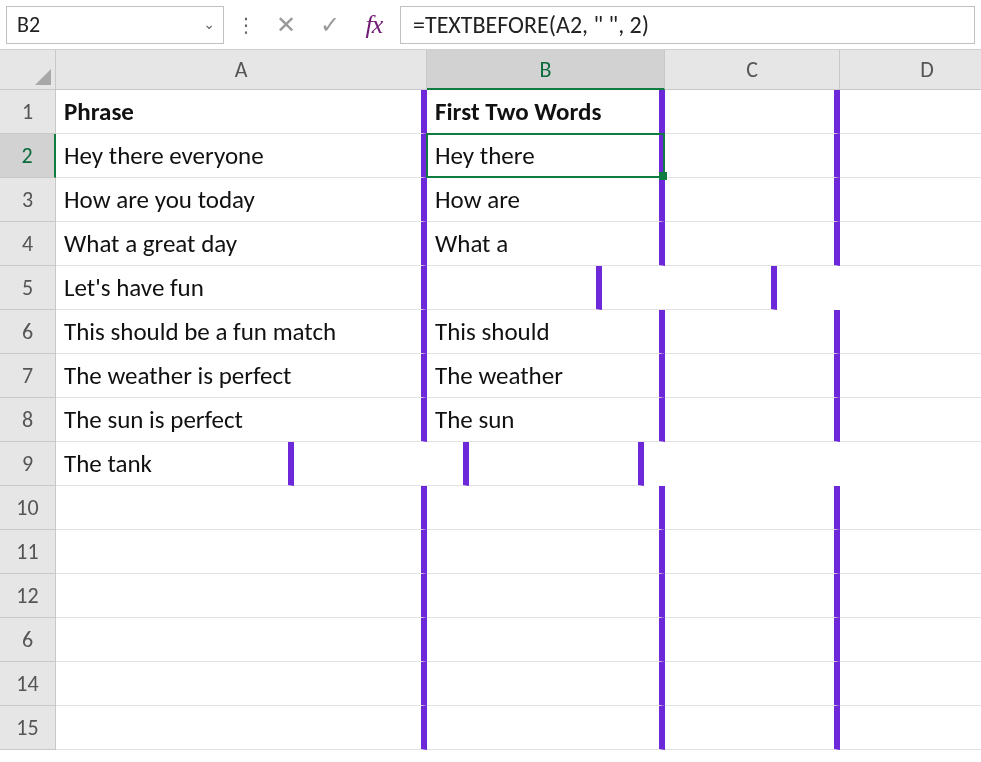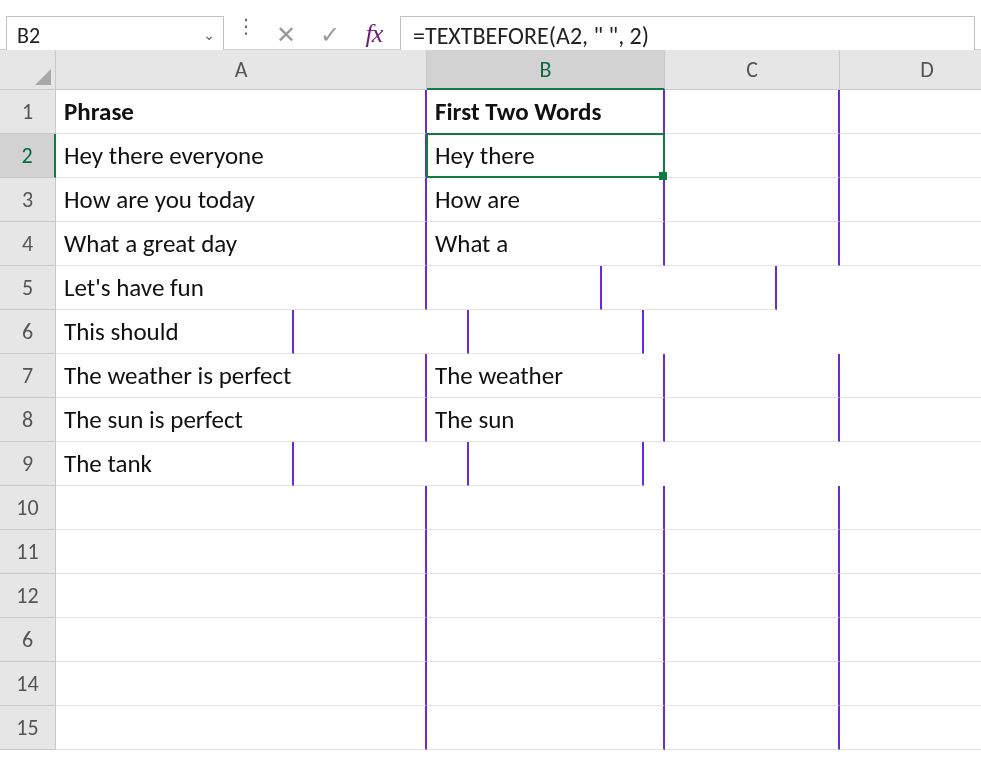--- a/index.html
+++ b/index.html
@@ -9,20 +9,21 @@
     }
     body {
       font-family: Calibri, "Segoe UI", Arial, sans-serif;
       background: #ffffff;
       overflow: hidden;
       width: 981px;
       height: 762px;
     }
     .formula-bar {
       display: flex;
+      align-items: center;
       height: 50px;
       border-bottom: 1px solid #d0d0d0;
       background: #ffffff;
       padding: 16px 6px;
       gap: 8px;
     }
     .name-box {
       display: flex;
       align-items: center;
       justify-content: space-between;
@@ -147,21 +148,21 @@
     .grid {
       position: absolute;
       top: 40px;
       left: 56px;
     }
     .row {
       display: flex;
       height: 44px;
     }
     .cell {
-      border-right: 2px solid #6d28d9;
+      border-right: 6px solid #6d28d9;
       border-bottom: 1px solid #e2e2e2;
       padding: 4px 8px;
       display: flex;
       align-items: center;
       font-size: 25px;
       color: #111;
       overflow: hidden;
       white-space: nowrap;
       background: #ffffff;
     }
@@ -262,20 +263,21 @@
       <div class="cell col-b">What a</div>
       <div class="cell col-c"></div>
       <div class="cell col-d"></div>
     </div>
     <div class="row">
       <div class="cell col-a">Let's have fun</div>
       <div class="cell col-c"></div>
       <div class="cell col-d"></div>
     </div>
     <div class="row">
+      <div class="cell col-a">This should be a fun match</div>
       <div class="cell col-b">This should</div>
       <div class="cell col-c"></div>
       <div class="cell col-d"></div>
     </div>
     <div class="row">
       <div class="cell col-a">The weather is perfect</div>
       <div class="cell col-b">The weather</div>
       <div class="cell col-c"></div>
       <div class="cell col-d"></div>
     </div>

